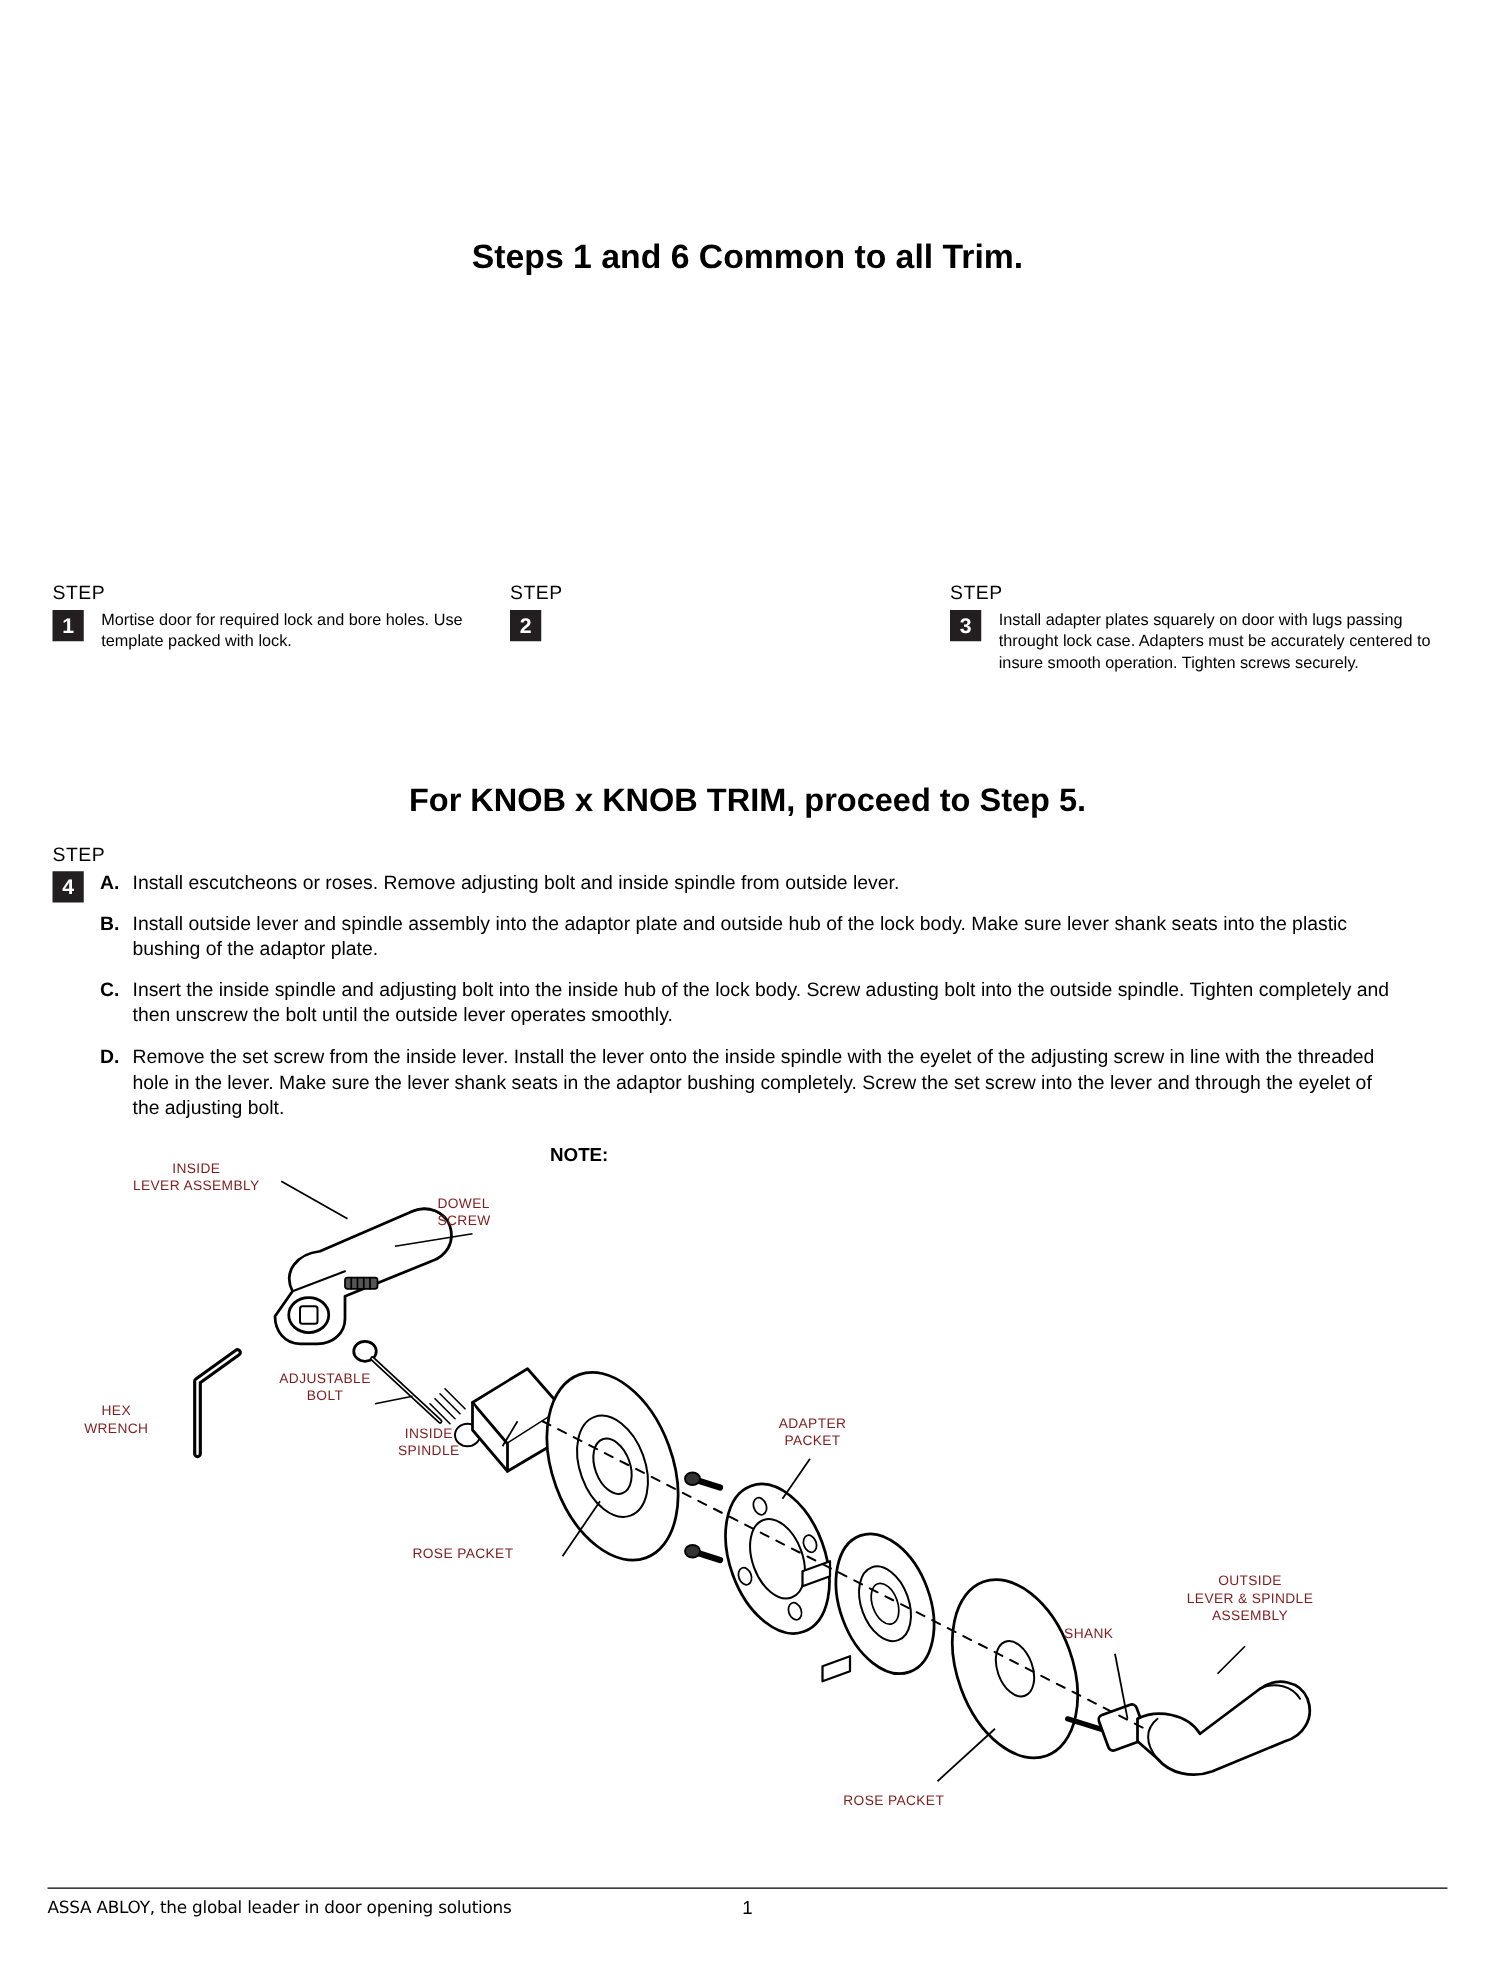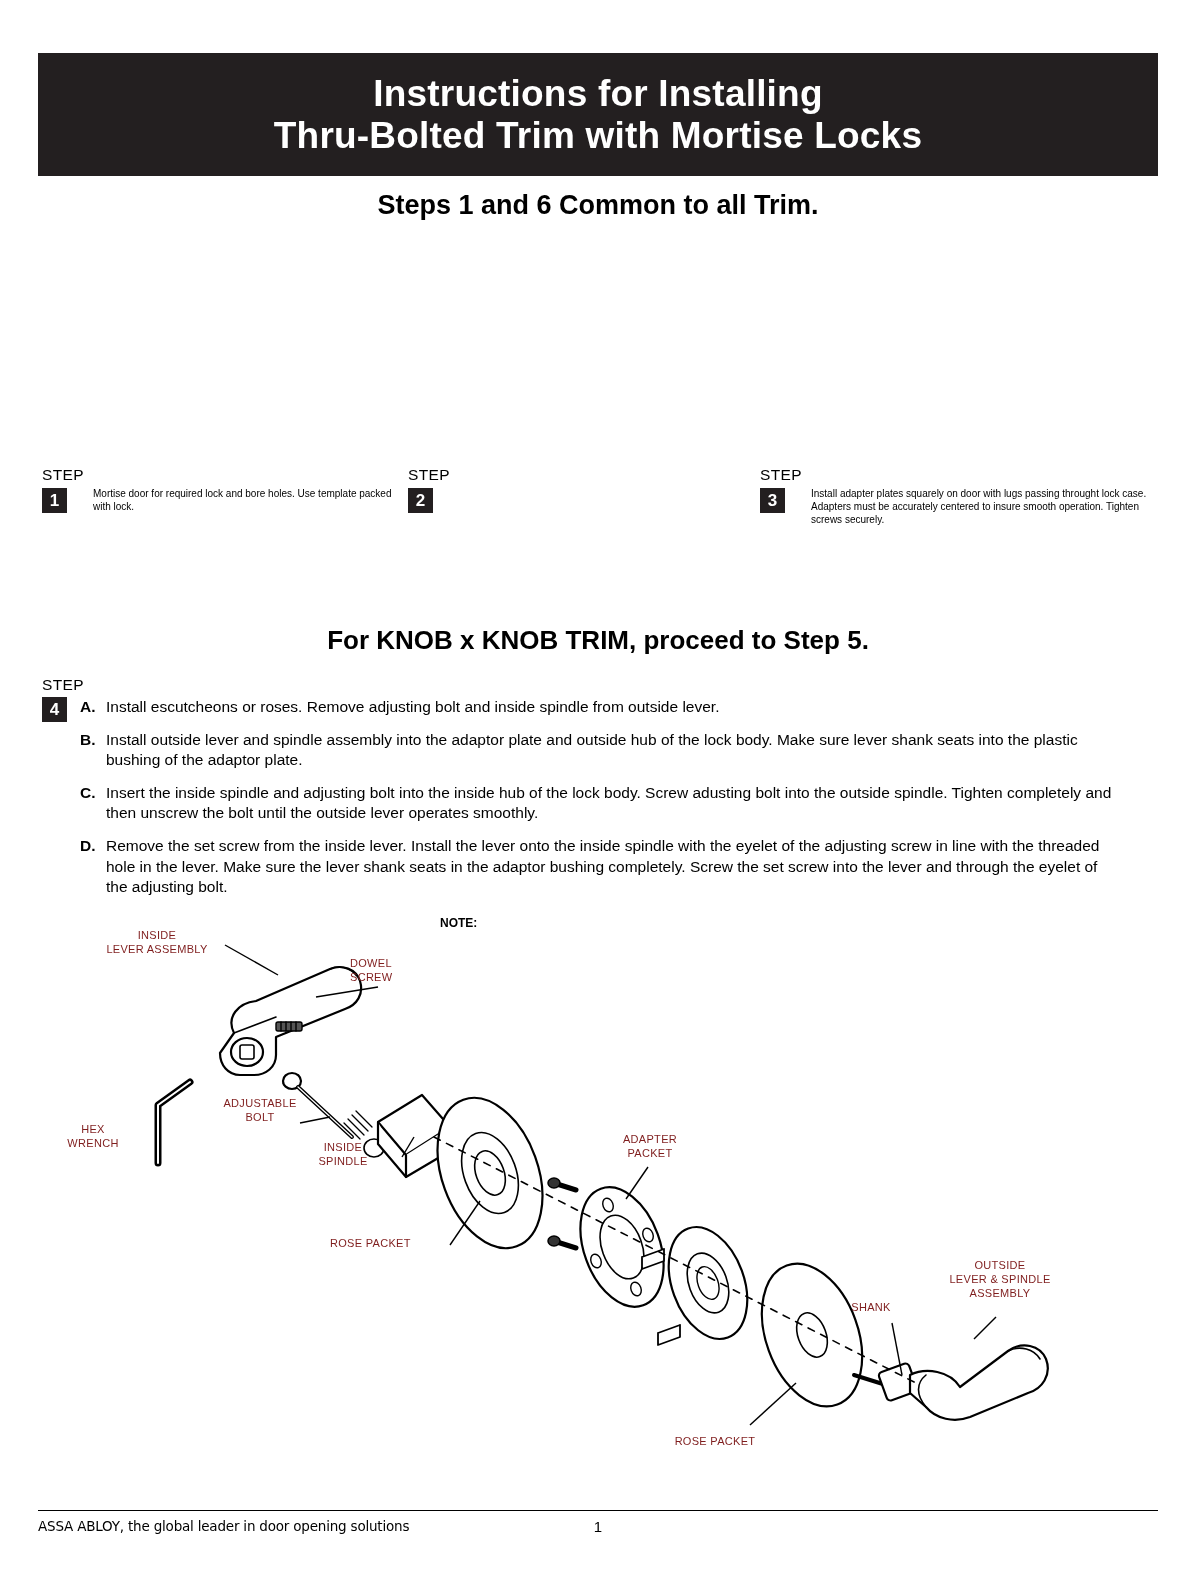--- a/index.html
+++ b/index.html
@@ -84,22 +84,22 @@
     color: #ffffff;
     font-size: 17px;
     font-weight: bold;
     display: flex;
     align-items: center;
     justify-content: center;
     flex: 0 0 auto;
     margin-top: 1px;
   }
   .step-text {
-    margin-left: 26px;
-    font-size: 10px;
+    margin-left: 14px;
+    font-size: 13px;
     line-height: 1.32;
   }
 
   
   .proceed {
     position: absolute;
     left: 0;
     width: 1196px;
     text-align: center;
     font-size: 26px;
@@ -150,21 +150,21 @@
   .step4-item .txt {
     flex: 1 1 auto;
   }
 
   .note {
     position: absolute;
     left: 440px;
     top: 915px;
     width: 620px;
     display: flex;
-    font-size: 12px;
+    font-size: 15px;
     line-height: 1.35;
     align-items: flex-end;
   }
   .note .note-label {
     font-weight: bold;
     width: 68px;
     flex: 0 0 auto;
   }
 
   
@@ -211,24 +211,20 @@
     width: 1196px;
     text-align: center;
     font-size: 15px;
   }
 </style>
 </head>
 <body>
 
 <div class="page">
 
-  <div class="title-banner">
-    <div class="line">Instructions for Installing</div>
-    <div class="line">Thru-Bolted Trim with Mortise Locks</div>
-  </div>
 
   <div class="subtitle">Steps 1 and 6 Common to all Trim.</div>
 
   <div class="steps-row">
 
     <div class="step-col c1">
       <div class="step-word">STEP</div>
       <div class="step-body">
         <div class="step-badge">1</div>
         <div class="step-text">Mortise door for required lock and bore holes. Use template packed with lock.</div>

